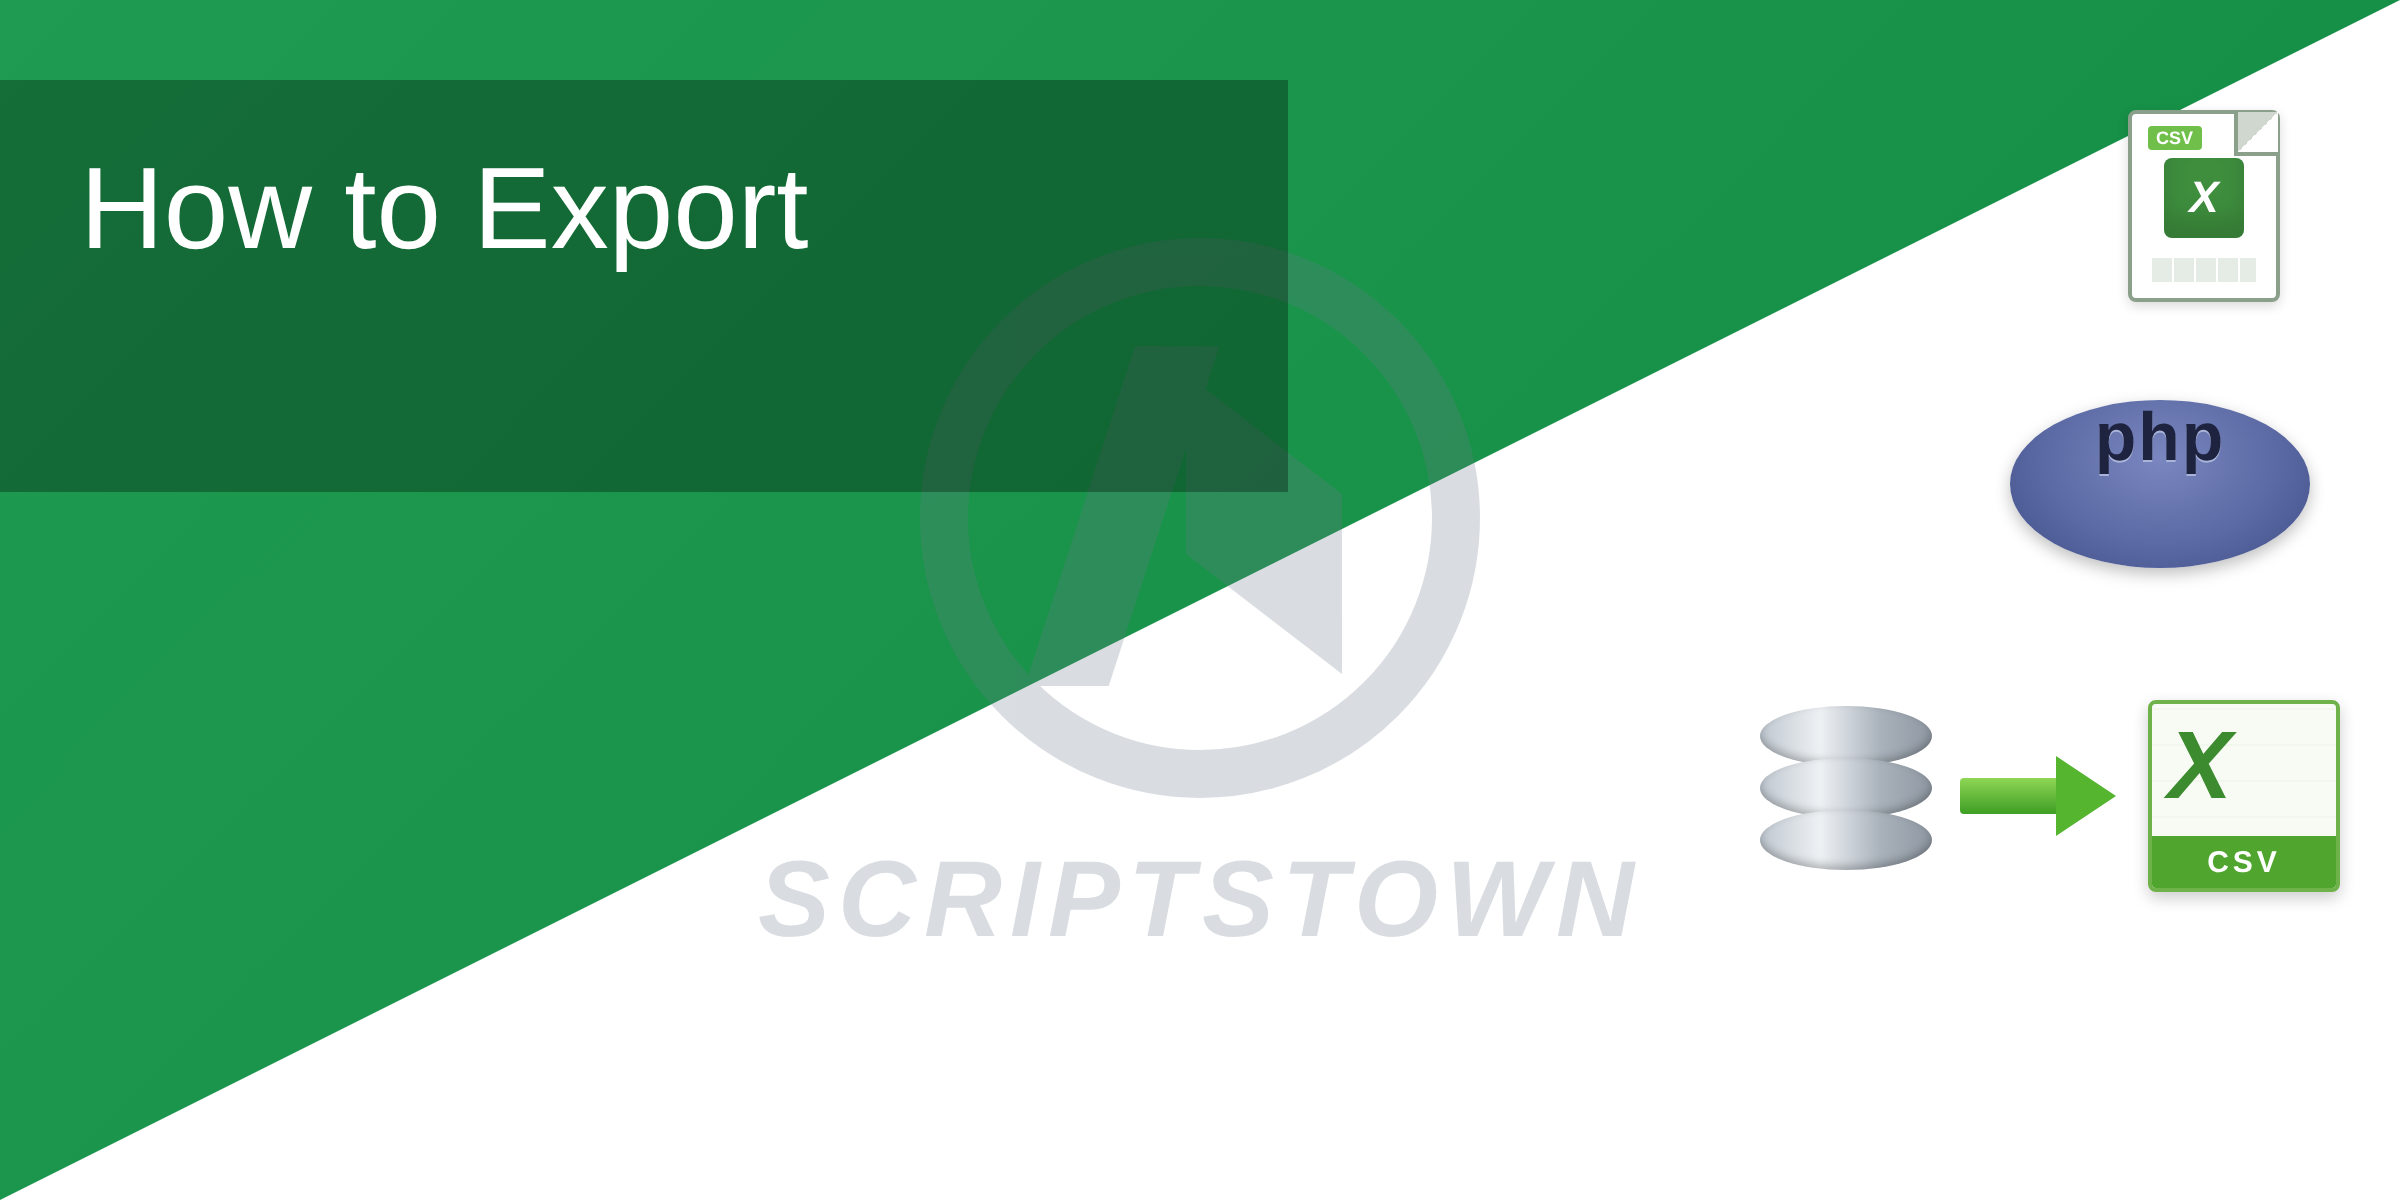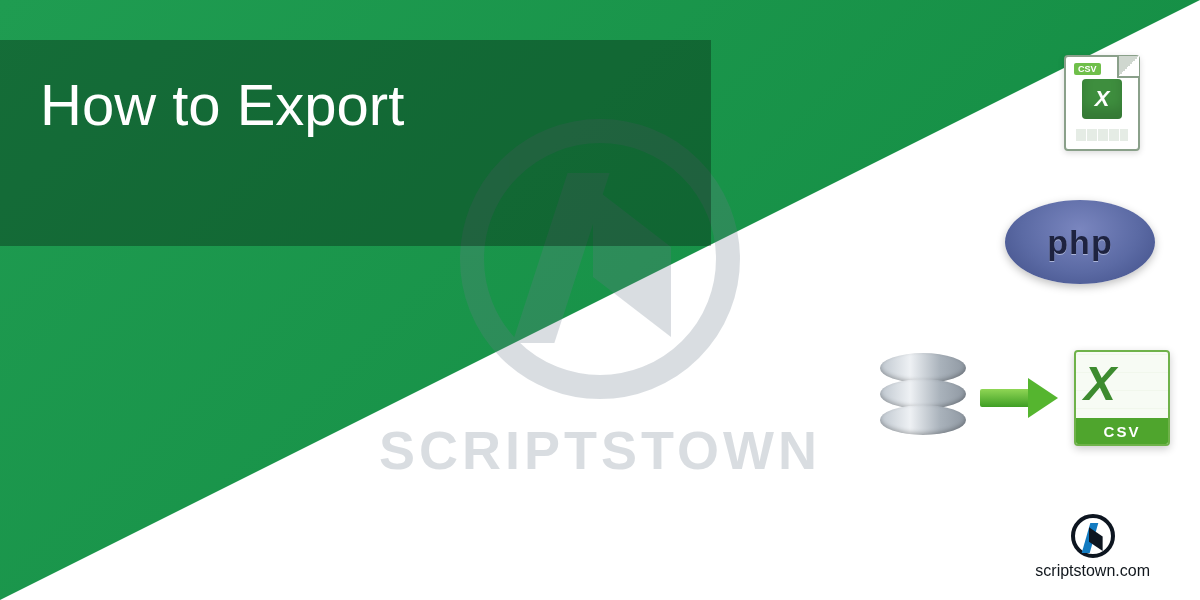--- a/index.html
+++ b/index.html
@@ -19,20 +19,21 @@
   }
   
   .watermark {
     position: absolute;
     left: 50%; top: 50%;
     transform: translate(-50%, -50%);
     text-align: right;
     opacity: 0.25;
     pointer-events: none;
     user-select: none;
+    font-style: italic;
   }
   .watermark .wm-circle {
     width: 280px; height: 280px; margin: 0 auto 20px;
     border: 24px solid #6b7a8a;
     border-radius: 50%;
     position: relative;
   }
   .watermark .wm-circle::before,
   .watermark .wm-circle::after {
     content: "";
@@ -53,21 +54,21 @@
   .watermark .wm-text {
     font-size: 54px;
     font-weight: 700;
     letter-spacing: 4px;
     color: #6b7a8a;
   }
   
   .title-box {
     position: absolute;
     left: 0; top: 40px;
-    width: 711px;
+    width: 644px;
     padding: 30px 40px 34px 40px;
     background: rgba(0,0,0,0.30);
   }
   .title-box h1 {
     color: #ffffff;
     font-size: 58px;
     font-weight: 400;
     line-height: 1.22;
   }
   
@@ -105,21 +106,21 @@
     position:absolute; left:10px; right:10px; bottom:8px; height:12px;
     background: repeating-linear-gradient(90deg,#c6d6c6 0 10px,#fff 10px 11px),
                 repeating-linear-gradient(0deg,#c6d6c6 0 5px,#fff 5px 6px);
     opacity:.45;
   }
 
   
   .php-ellipse {
     width: 150px; height: 84px; border-radius: 50%;
     background: radial-gradient(ellipse at 50% 35%, #7a86bf 0%, #5b6aa4 55%, #3f4d86 100%);
-    display:flex; align-items:center; justify-content:center;
+    display:flex; align-items:flex-start; justify-content:center;
     box-shadow: 0 3px 8px rgba(0,0,0,.25);
   }
   .php-ellipse span {
     color:#1e2340; font-weight:900; font-size:34px; letter-spacing:1px;
     text-shadow: 0 1px 0 #aab4d9;
   }
 
   
   .db {
     width:86px; height:90px; position:relative;
@@ -234,18 +235,14 @@
       <div class="shaft"></div>
       <div class="head"></div>
     </div>
     <div class="csv-sheet">
       <div class="cells"></div>
       <div class="bigx">X</div>
       <div class="csv-band">CSV</div>
     </div>
   </div>
 
-  <div class="brand-small">
-    <div class="bs-circle"></div>
-    <div class="bs-text">scriptstown.com</div>
-  </div>
 
 </div>
 
 </body></html>

